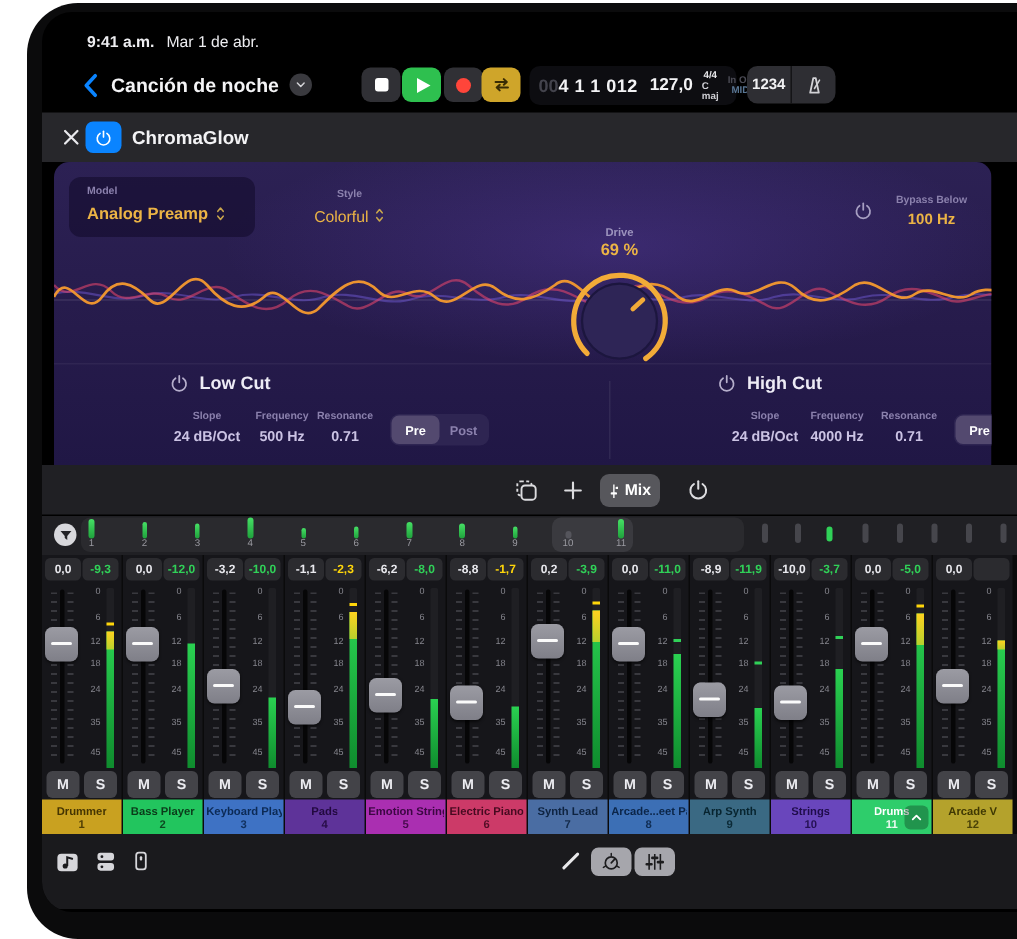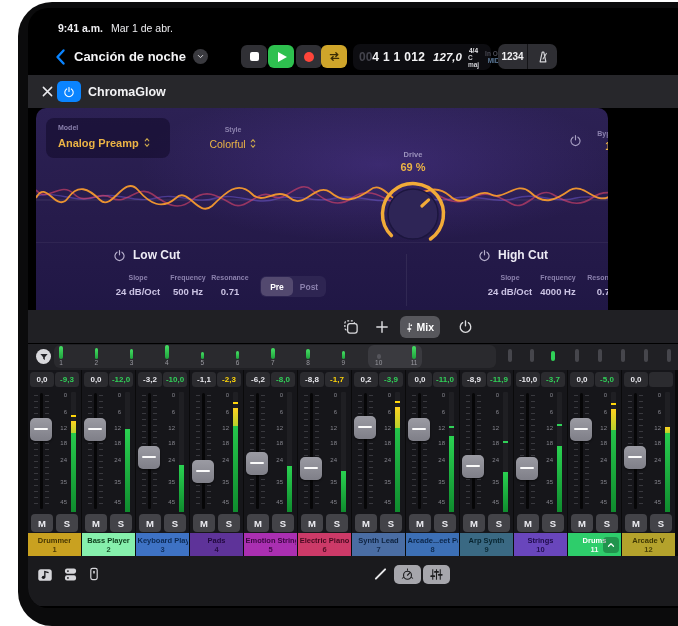--- a/index.html
+++ b/index.html
@@ -27,40 +27,40 @@
   .tbtn.play{background:#2ec04f;}
   .tbtn.cycle{background:#cfa52a;}
   .glyph-stop{width:9px;height:9px;border-radius:2px;background:#fff;}
   .glyph-play{width:0;height:0;border-left:9px solid #fff;border-top:5.5px solid transparent;border-bottom:5.5px solid transparent;margin-left:2px;}
   .glyph-rec{width:10px;height:10px;border-radius:50%;background:#ff453a;}
   .lcd{position:absolute;left:310px;top:0;width:138px;height:26px;border-radius:7px;background:#0d0d11;
     display:flex;align-items:center;padding:0 6px;box-sizing:border-box;color:#f2f2f4;}
   .lcd .pad{color:#43434c;font-weight:700;font-size:12px;}
   .lcd .pos{font-weight:700;font-size:12px;letter-spacing:.3px;white-space:pre;}
   .lcd .div{width:1px;height:14px;background:#33333a;margin:0 4px;}
-  .lcd .tempo{font-weight:700;font-size:11.5px;font-style:italic;}
+  .lcd .tempo{font-weight:700;font-size:11.5px;}
   .stack{display:flex;flex-direction:column;align-items:center;line-height:7px;margin-left:6px;}
   .stack .a{font-size:6.5px;font-weight:700;color:#e9e9ec;}
   .stack .b{font-size:6.5px;font-weight:700;color:#cfcfd4;}
   .stack .dim{color:#4b4b55;}
   .stack .midi{color:#5a7795;}
   .tgroup2{position:absolute;left:455px;top:0;height:25px;border-radius:7px;background:#2e2e33;
     display:flex;align-items:center;}
   .tgroup2 .cell{width:29px;text-align:center;color:#f0f0f2;font-size:10px;font-weight:700;}
   .tgroup2 .sep{width:1px;height:25px;background:#141417;}
 
   
   .plughdr{position:absolute;left:0;top:67px;width:100%;height:33px;background:#27272b;}
   .closex{position:absolute;left:12px;top:9px;width:15px;height:15px;color:#e9e9ed;}
   .pwrbtn{position:absolute;left:29px;top:6px;width:24px;height:21px;border-radius:5px;background:#0a84ff;
     display:flex;align-items:center;justify-content:center;color:#fff;border:0;padding:0;}
   .plugttl{position:absolute;left:60px;top:10px;color:#f3f3f5;font-size:12.5px;font-weight:700;}
 
   
-  .plugbody{position:absolute;left:8px;top:100px;width:572px;height:202px;border-radius:10px 10px 0 0;
+  .plugbody{position:absolute;left:8px;top:100px;width:625px;height:202px;border-radius:10px 10px 0 0;
     background:radial-gradient(60% 55% at 60% 28%,rgba(124,84,226,.22),transparent 70%),
       linear-gradient(180deg,#2c2154 0%,#261b4b 55%,#201745 100%);overflow:hidden;}
   .modelbox{position:absolute;left:10px;top:10px;width:124px;height:40px;border-radius:8px;background:rgba(10,5,32,.45);}
   .fldlbl{font-size:7px;color:#8b81ad;font-weight:700;}
   .amber{color:#ecb445;}
   .modelbox .fldlbl{position:absolute;left:12px;top:6px;}
   .modelbox .val{position:absolute;left:12px;top:18px;font-size:11px;font-weight:700;display:flex;align-items:center;gap:4px;}
   .stylebox{position:absolute;left:152px;top:10px;width:90px;height:40px;text-align:center;}
   .stylebox .fldlbl{position:absolute;left:0;right:0;top:8px;}
   .stylebox .val{position:absolute;left:0;right:0;top:19px;font-size:10.5px;font-weight:400;}
@@ -503,21 +503,21 @@
             </div>
       <div class="mtrack">
         <div class="mbar" style="height: 83px;"></div>
 
       </div>
     </div>
     <div class="msrow">
       <button class="msbtn m">M</button>
       <button class="msbtn s">S</button>
     </div>
-    <div class="tlabel" style="background: #86efac; color: rgb(11, 59, 26);">
+    <div class="tlabel" style="background: #22c55e; color: rgb(11, 59, 26);">
       <span class="tname">Bass Player</span>
       <span class="tnum">2</span>
 
     </div>
   </div>
         <div class="strip" style="left: 108px;">
     <div class="vrow">
       <div class="vbox vol">-3,2</div>
       <div class="vbox lvl gv">-10,0</div>
     </div>

